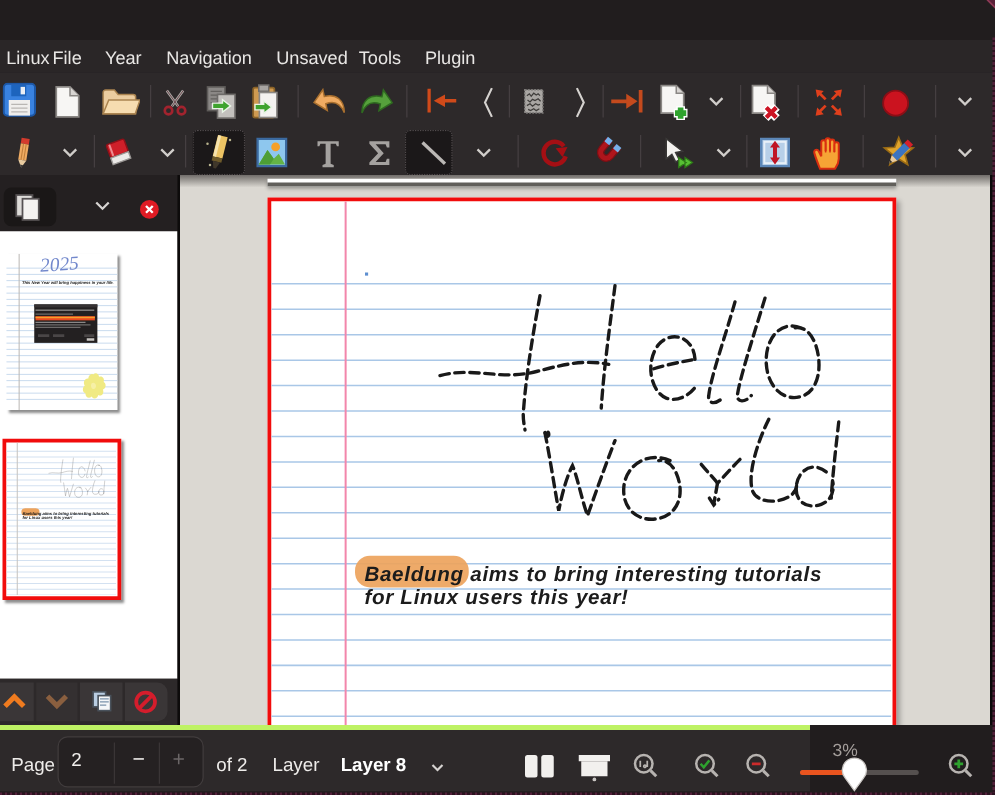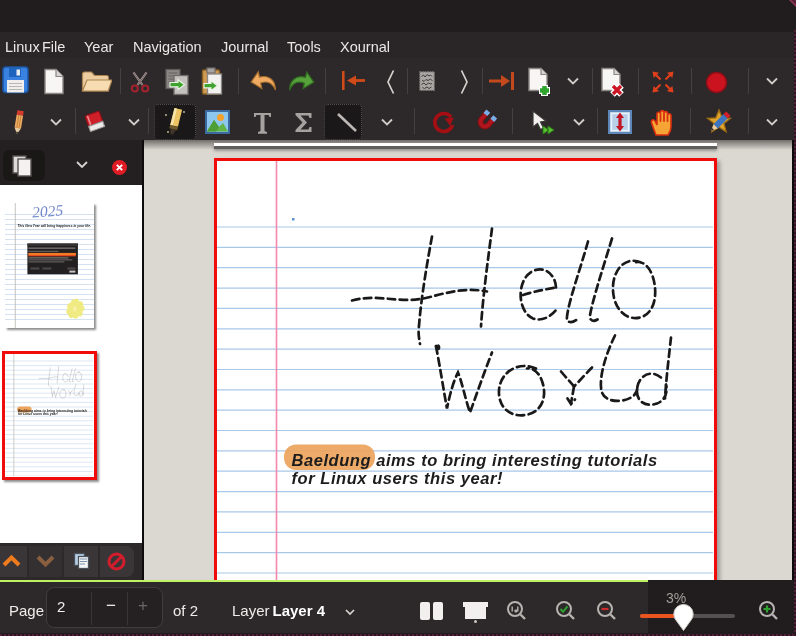--- a/index.html
+++ b/index.html
@@ -24,37 +24,37 @@
   #sidesep  { position:absolute; left:142px; top:0; width:2px; height:440px; background:#0d0b0b; }
   #canvas { position:absolute; left:144px; top:0; width:648px; height:440px; background:#dbd8d2; overflow:hidden; }
   #blackline { position:absolute; left:792px; top:0; width:1.5px; height:440px; background:#0c0a0b; }
   #p1sliver { position:absolute; left:70px; top:2.5px; width:502.5px; height:6.5px; background:#ffffff;
      border-bottom:3px solid #615f5b; box-shadow:0 2px 3px rgba(0,0,0,.3);}
   #page { position:absolute; left:70px; top:17.5px; width:502.5px; height:427px; background:#ffffff;
      border:3px solid #f10c0c; box-shadow:3px 3px 4px rgba(0,0,0,.28); }
   #hw { position:absolute; left:70px; top:17.5px; width:502.5px; height:427px; }
   .btxt { position:absolute; left:74.5px; color:#1c1c1c; font-size:16.5px; font-weight:bold;
      font-style:italic; white-space:nowrap; letter-spacing:0.55px;}
-  #statusbar { position:absolute; left:0; top:580px; width:648px; height:53px; background:#2d292a; border-top:2px solid #bef264; }
+  #statusbar { position:absolute; left:0; top:580px; width:648px; height:53px; background:#2d292a; border-top:4px solid #bef264; }
   #statusbar .lab { position:absolute; color:#eeecea; font-size:15px; top:20px; }
   #spin { position:absolute; left:46px; top:5px; width:117px; height:41px; background:#252122;
      border:1px solid #413c3d; border-radius:8px; }
   .thumbpage { position:absolute; background:#fff; }
 </style>
 </head>
 <body>
 <div id="win">
   <div id="menubar">
     <span style="left:5px;">Linux</span>
     <span style="left:42px;">File</span>
     <span style="left:84px;">Year</span>
     <span style="left:133px;">Navigation</span>
-    <span style="left:221px;">Journal</span>
+    <span style="left:221px;">Unsaved</span>
     <span style="left:287px;text-align:center;">Tools</span>
-    <span style="left:340px;">Xournal</span>
+    <span style="left:340px;">Plugin</span>
     <span style="left:398px;margin-top:31px;">Help</span>
   </div>
 
   <div id="toolbar">
 
     <div class="sep" style="left:120px;top:10px;"></div>
     <div class="sep" style="left:238px;top:10px;"></div>
     <div class="sep" style="left:325px;top:10px;"></div>
     <div class="sep" style="left:407px;top:10px;"></div>
     <div class="sep" style="left:482px;top:10px;"></div>
@@ -507,22 +507,22 @@
   <div id="statusbar">
     <span class="lab" style="left:9px;">Page</span>
     <div id="spin">
       <span style="position:absolute;left:10px;top:10px;color:#f1efed;font-size:15px;">2</span>
       <div style="position:absolute;left:44px;top:4px;width:1px;height:33px;background:#3a3536;"></div>
       <div style="position:absolute;left:80px;top:4px;width:1px;height:33px;background:#3a3536;"></div>
       <span style="position:absolute;left:59px;top:8px;color:#f1efed;font-size:17px;">−</span>
       <span style="position:absolute;left:91px;top:8px;color:#6b6667;font-size:17px;">+</span>
     </div>
     <span class="lab" style="left:173px;">of 2</span>
-    <span class="lab" style="left:232px;">Layer</span>
-    <span class="lab" style="left:272.5px;font-weight:bold;color:#ffffff;">Layer 4</span>
+    <span class="lab" style="left:218px;">Layer</span>
+    <span class="lab" style="left:272.5px;font-weight:bold;color:#ffffff;">Layer 8</span>
     <svg class="abs" style="left:344px;top:26px;" width="12" height="9">
       <path d="M2,2 l4,4 l4,-4" fill="none" stroke="#d6d3d1" stroke-width="1.7"></path>
     </svg>
 
     <svg class="abs" style="left:417px;top:17px;" width="30" height="26">
       <rect x="3" y="3" width="10" height="18" rx="2" fill="#f2f0ee"></rect>
       <rect x="16" y="3" width="10" height="18" rx="2" fill="#f2f0ee"></rect>
     </svg>
 
     <svg class="abs" style="left:461px;top:17px;" width="30" height="26">

